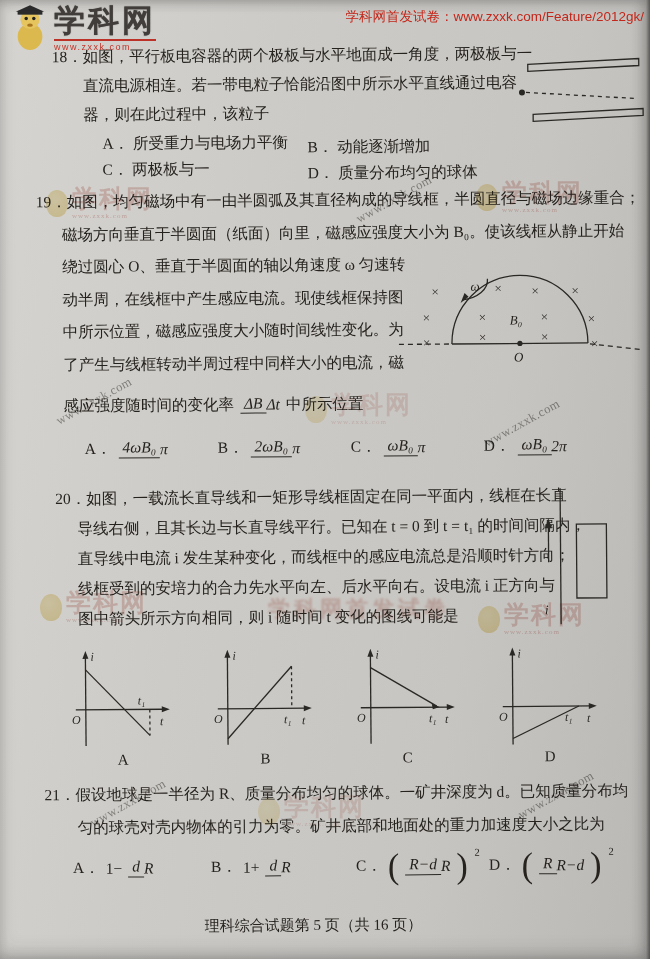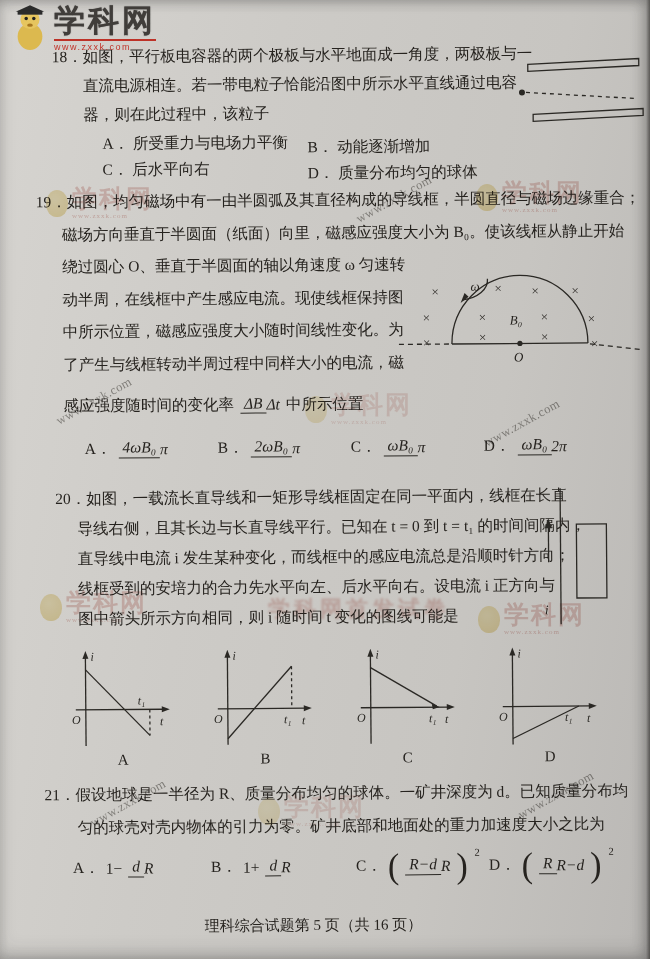--- a/index.html
+++ b/index.html
@@ -102,41 +102,42 @@
       <rect x="8" y="7" width="26" height="4" fill="#2b2b2b"></rect>
       <circle cx="17" cy="15" r="1.8" fill="#222"></circle>
       <circle cx="25" cy="15" r="1.8" fill="#222"></circle>
       <ellipse cx="21" cy="22" rx="3" ry="1.6" fill="#a5761f"></ellipse>
     </svg>
     <div class="col">
       <div class="logo-txt">学科网</div>
       <div class="logo-url">www.zxxk.com</div>
     </div>
   </div>
+  <div class="release">学科网首发试卷：www.zxxk.com/Feature/2012gk/</div>
 
   <div class="content">
 
     <div class="q q18">
       <div class="qline">18．如图，平行板电容器的两个极板与水平地面成一角度，两极板与一</div>
       <div class="qline cont">直流电源相连。若一带电粒子恰能沿图中所示水平直线通过电容</div>
       <div class="qline cont">器，则在此过程中，该粒子</div>
       <div class="optrow">
         <span class="o1">
           <span>A．</span>
           <span>所受重力与电场力平衡</span>
         </span>
         <span class="o2">
           <span>B．</span>
           <span>动能逐渐增加</span>
         </span>
       </div>
       <div class="optrow">
         <span class="o1">
           <span>C．</span>
-          <span>后水平向右</span>
+          <span>两极板与一</span>
         </span>
         <span class="o2">
           <span>D．</span>
           <span>质量分布均匀的球体</span>
         </span>
       </div>
     </div>
 
     <div class="fig fig-cap">
       <svg width="130" height="82" viewBox="0 0 130 82">

